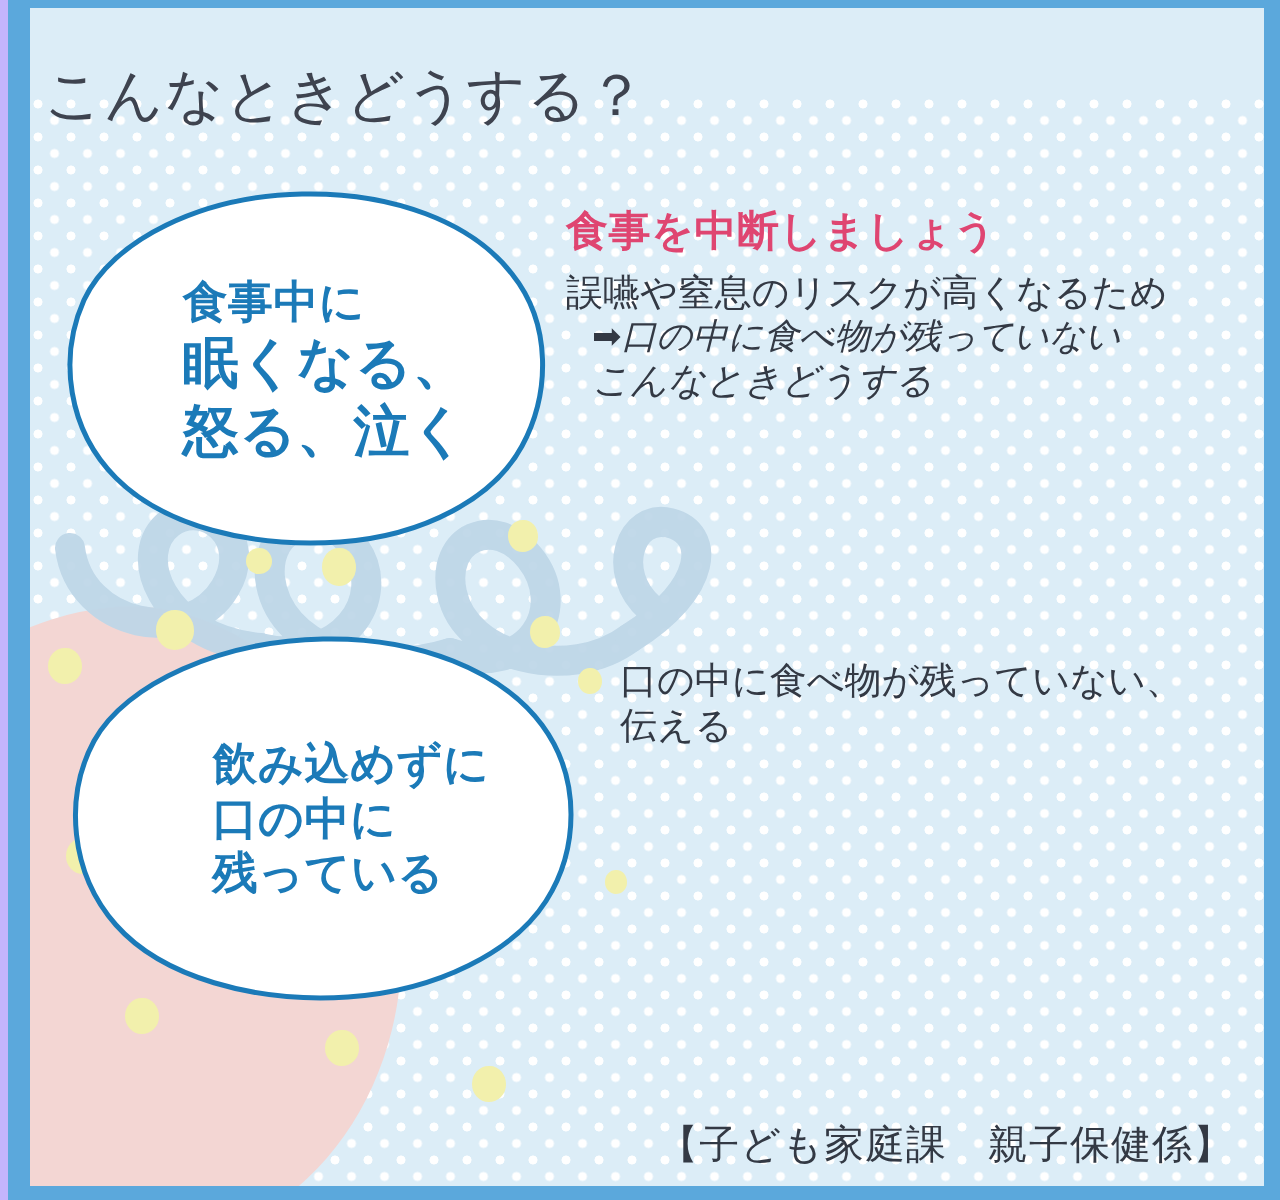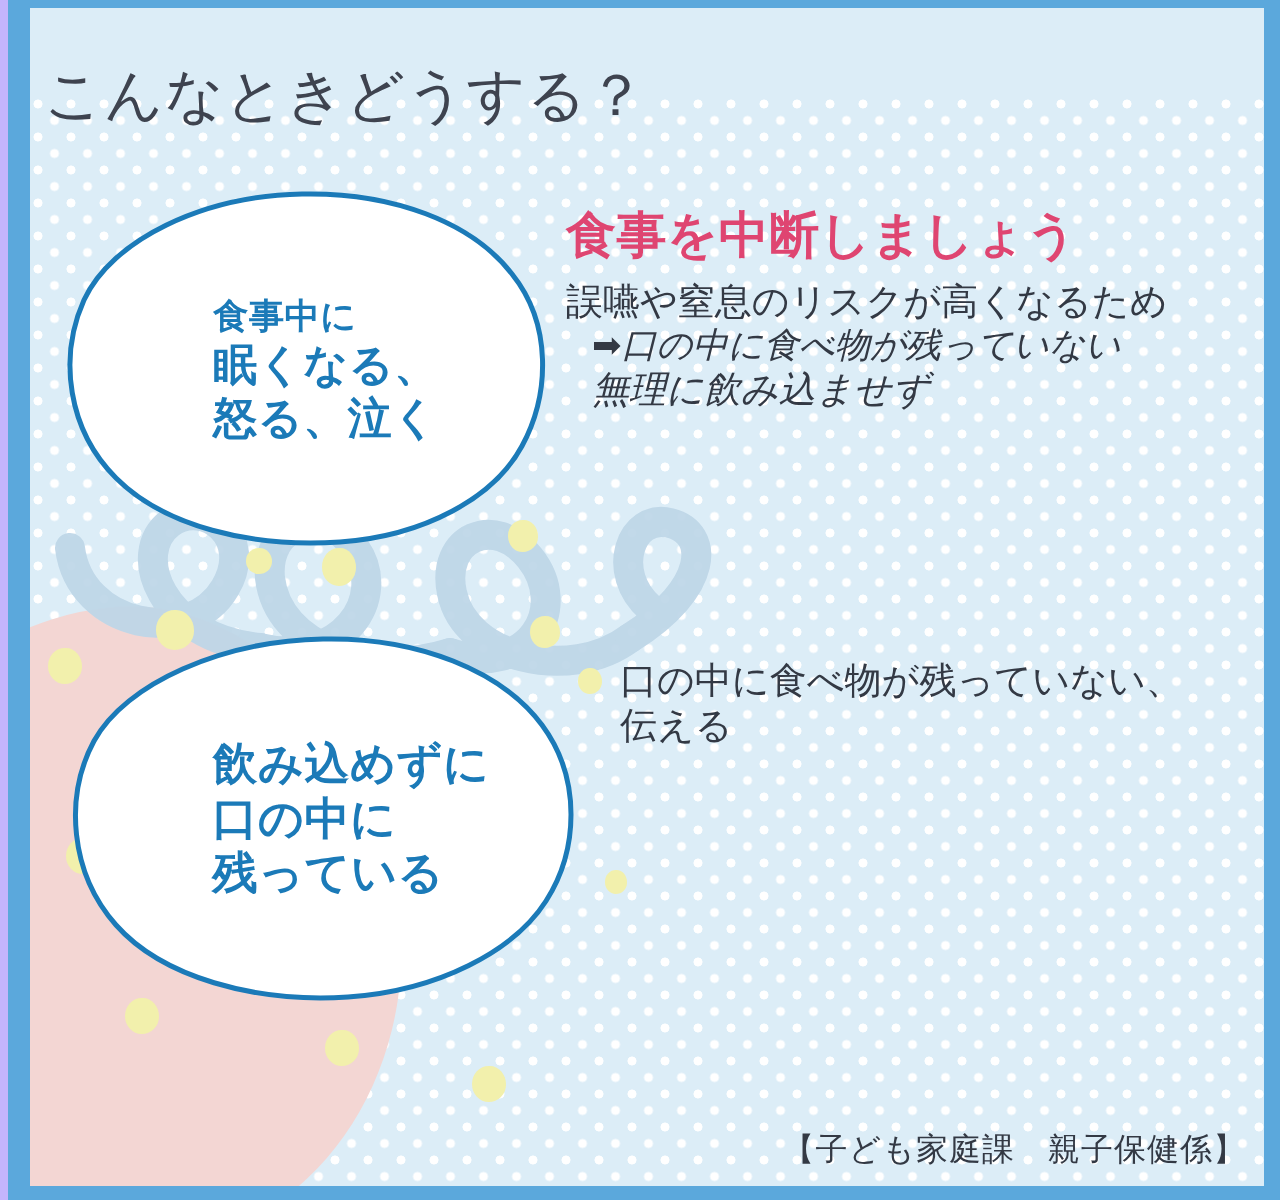--- a/index.html
+++ b/index.html
@@ -102,57 +102,57 @@
     position: relative;
     z-index: 2;
     color: #1B7AB8;
     font-weight: bold;
     text-align: left;
     line-height: 1.22;
     letter-spacing: 0.5px;
   }
   #bubble-1 { left: 22px;  top: 180px; width: 500px; height: 360px; }
   #bubble-2 { left: 28px;  top: 625px; width: 530px; height: 370px; }
-  #bubble-1 .bubble-text { font-size: 44px; margin-left: 48px; margin-top: 4px; }
+  #bubble-1 .bubble-text { font-size: 56px; margin-left: 48px; margin-top: 4px; }
   #bubble-2 .bubble-text { font-size: 45px; margin-left: 56px; margin-top: 2px; }
   .bubble-line-sm { font-size: 0.80em; display: block; }
 
   
   .block { position: absolute; }
   #block-1 { left: 536px; top: 198px; width: 700px; }
   #block-2 { left: 590px; top: 650px; width: 660px; }
 
   .headline {
     color: #DF4571;
     font-weight: bold;
-    font-size: 50px;
+    font-size: 42px;
     line-height: 1.18;
     letter-spacing: 0.5px;
     margin: 0 0 14px 0;
   }
   #block-2 .headline { font-size: 49px; margin-bottom: 24px; }
 
   .body-text {
     color: #333944;
     font-size: 37px;
     line-height: 1.22;
     letter-spacing: 0px;
     margin: 0;
   }
   .body-line { display: block; white-space: nowrap; }
   .indent-1 { padding-left: 26px; font-style: italic; }
   .arrow-glyph { font-size: 0.95em; }
 
   
   .footer {
     position: absolute;
-    right: 18px;
+    right: 30px;
     bottom: 14px;
     color: #333944;
-    font-size: 32px;
+    font-size: 40px;
     letter-spacing: 1px;
     white-space: nowrap;
   }
 </style>
 </head>
 <body>
 
 <div class="poster">
   <div class="frame-border"></div>
 
@@ -204,21 +204,21 @@
         <span>眠くなる、</span><br>
         <span>怒る、泣く</span>
       </div>
     </div>
 
     <div class="block" id="block-1">
       <p class="headline">食事を中断しましょう</p>
       <p class="body-text">
         <span class="body-line">誤嚥や窒息のリスクが高くなるため</span>
         <span class="body-line indent-1 arrow-glyph">➡口の中に食べ物が残っていない</span>
-        <span class="body-line indent-1">無理に飲み込ませず</span>
+        <span class="body-line indent-1">こんなときどうする</span>
       </p>
     </div>
 
     <div class="bubble" id="bubble-2">
       <svg width="530" height="370" viewBox="0 0 530 370">
         <path d="M265,6
                  C360,4 444,38 484,92
                  C524,146 520,218 488,268
                  C456,318 380,358 290,364
                  C196,370 104,344 58,292

